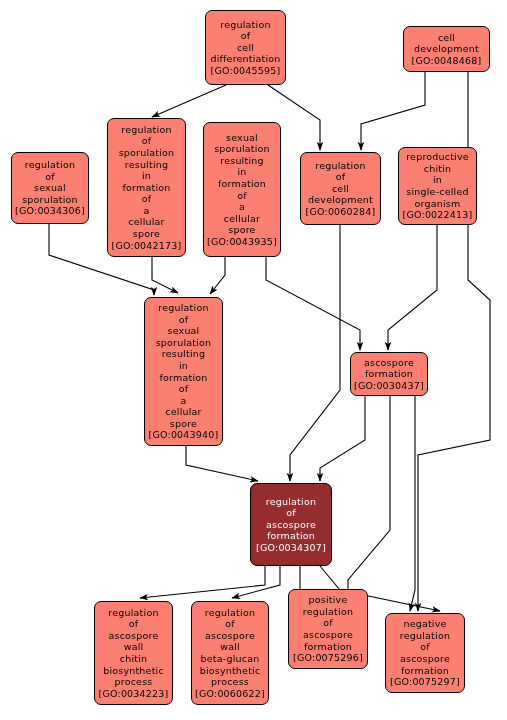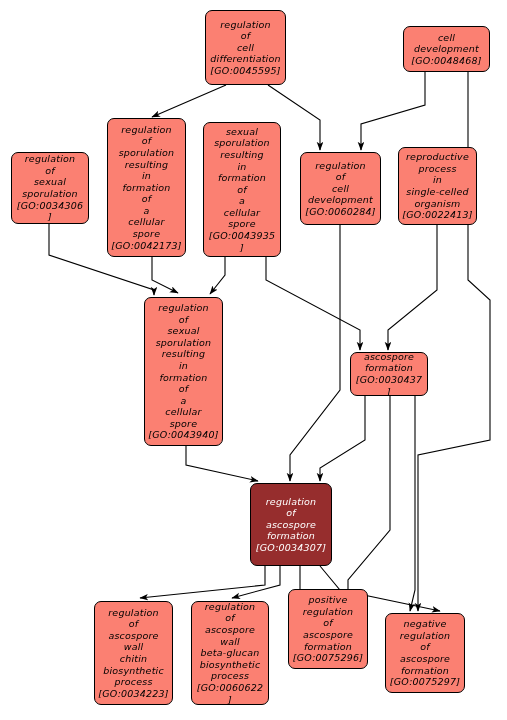--- a/index.html
+++ b/index.html
@@ -36,21 +36,20 @@
     display: flex;
     align-items: center;
     justify-content: center;
     text-align: center;
     font-family: "DejaVu Sans", sans-serif;
     font-size: 9.5px;
     line-height: 11.6px;
     letter-spacing: 0.2px;
     padding: 2px 3px;
     overflow: hidden;
-    font-style: italic;
   }
   .node.highlight {
     background: #962d2d;
     color: #ffffff;
     border-color: #000000;
   }
   .node .label {
     display: block;
     width: 100%;
     white-space: pre-line;
@@ -135,21 +134,21 @@
       </div>
       <div class="node" style="left: 300px; top: 152px; width: 81px; height: 73px;">
         <span class="label">regulation
 of
 cell
 development
 [GO:0060284]</span>
       </div>
       <div class="node" style="left: 398px; top: 147px; width: 79px; height: 78px;">
         <span class="label">reproductive
-process
+chitin
 in
 single-celled
 organism
 [GO:0022413]</span>
       </div>
       <div class="node" style="left: 144px; top: 297px; width: 79px; height: 149px;">
         <span class="label">regulation
 of
 sexual
 sporulation

